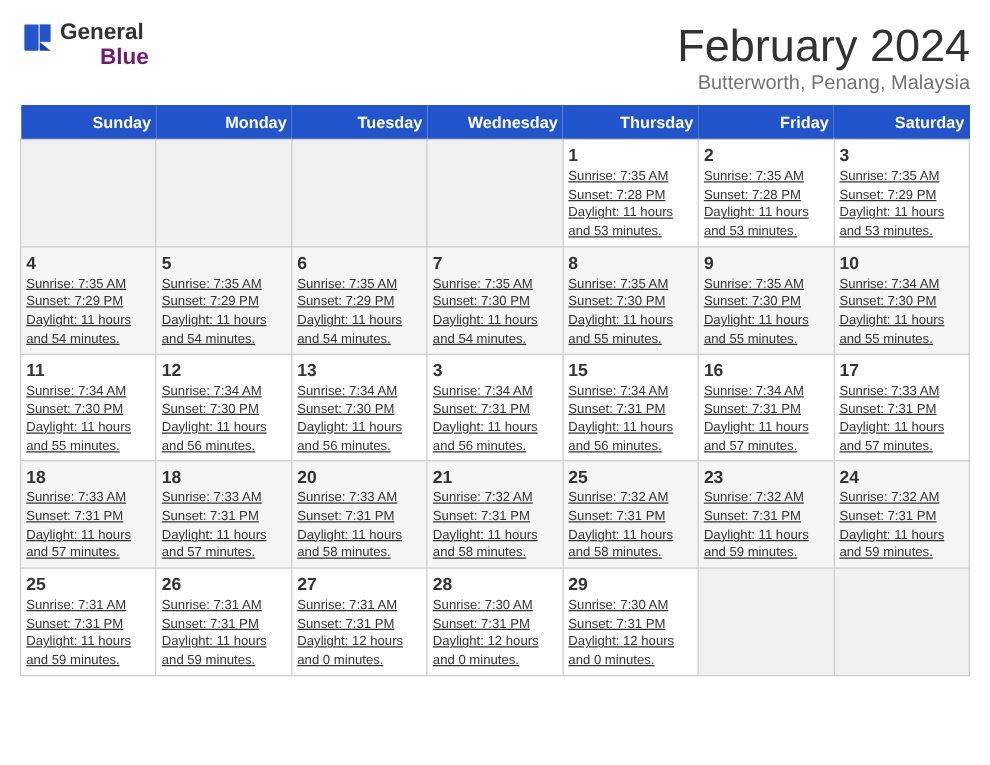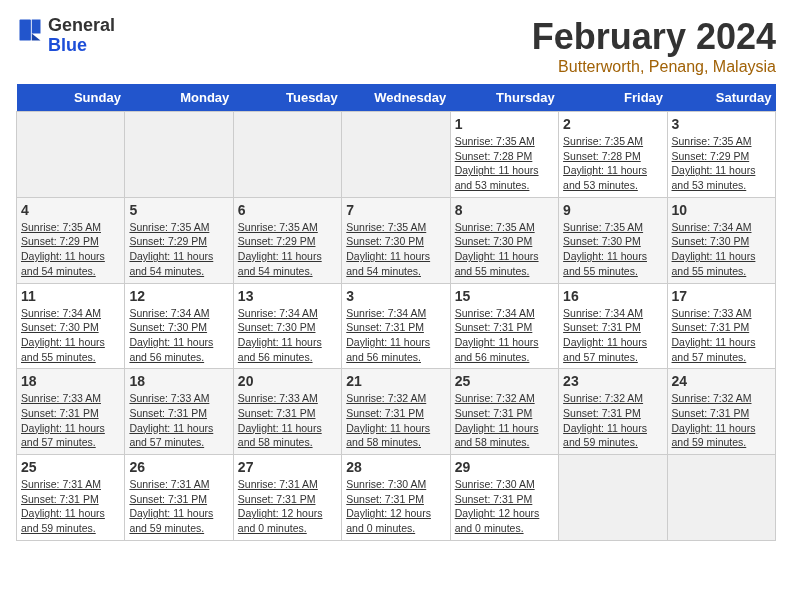--- a/index.html
+++ b/index.html
@@ -19,36 +19,36 @@
     .logo {
       display: flex;
       gap: 4px;
     }
     .logo-text {
       font-size: 18px;
       font-weight: bold;
       line-height: 1.1;
     }
     .logo-general { color: #333; }
-    .logo-blue { color: #1d4ed8; }
+    .logo-blue { color: #701a75; margin-left: 32px; }
     .logo-icon {
       width: 28px;
       height: 28px;
     }
     .title-block {
       text-align: right;
     }
     .month-title {
       font-size: 36px;
-      font-weight: bold;
+      font-weight: normal;
       color: #333;
     }
     .location {
       font-size: 16px;
-      color: #a16207;
+      color: #737373;
     }
     table {
       width: 100%;
       border-collapse: collapse;
       font-size: 11px;
     }
     thead th {
       background: #2255cc;
       color: #fff;
       padding: 6px 4px;

